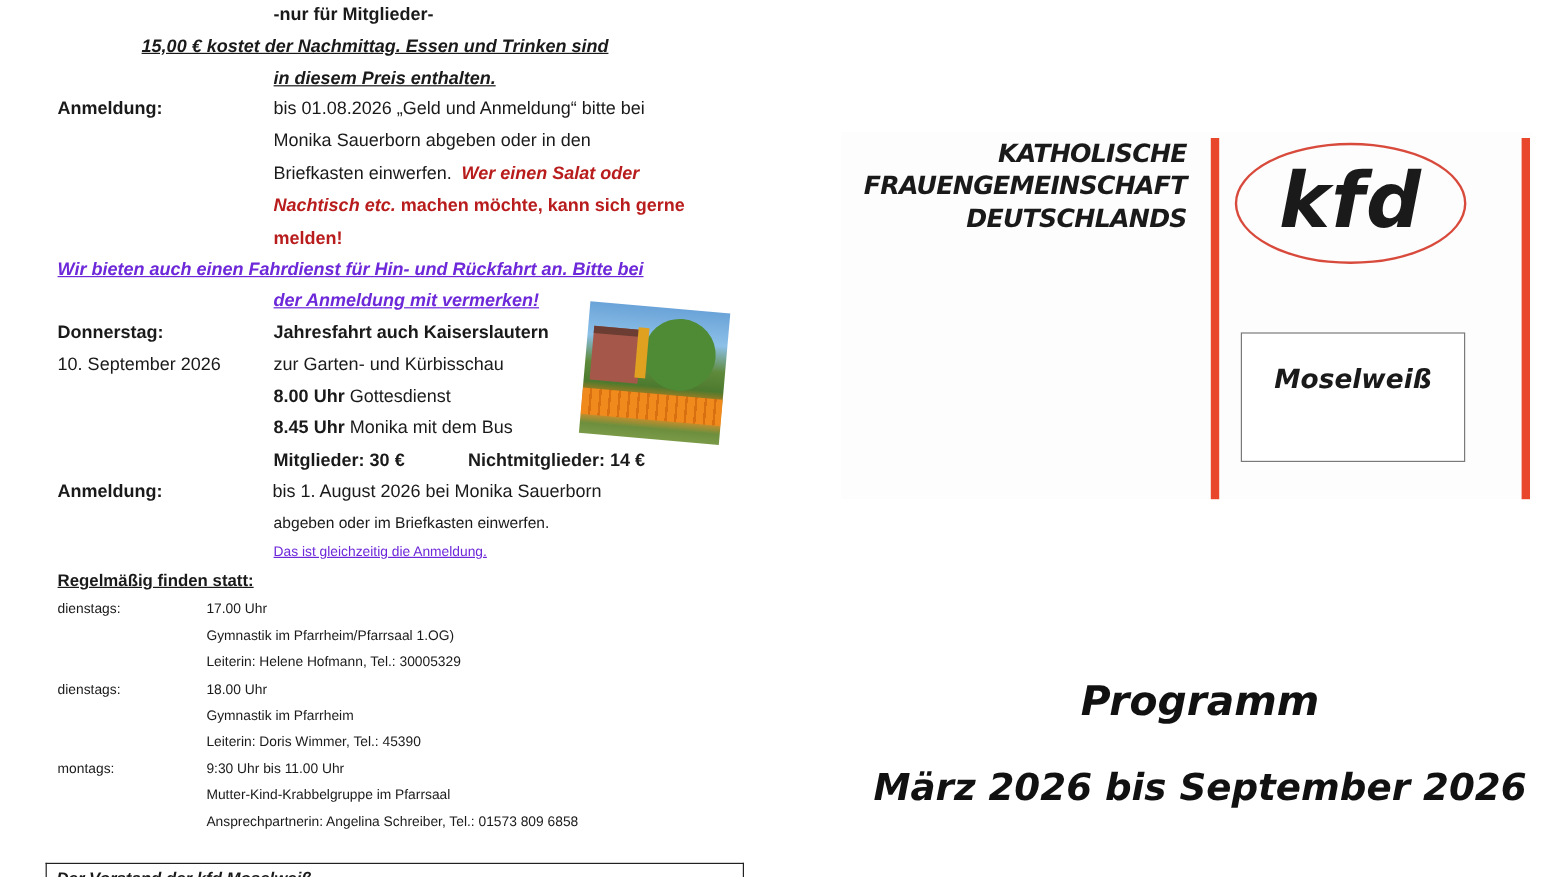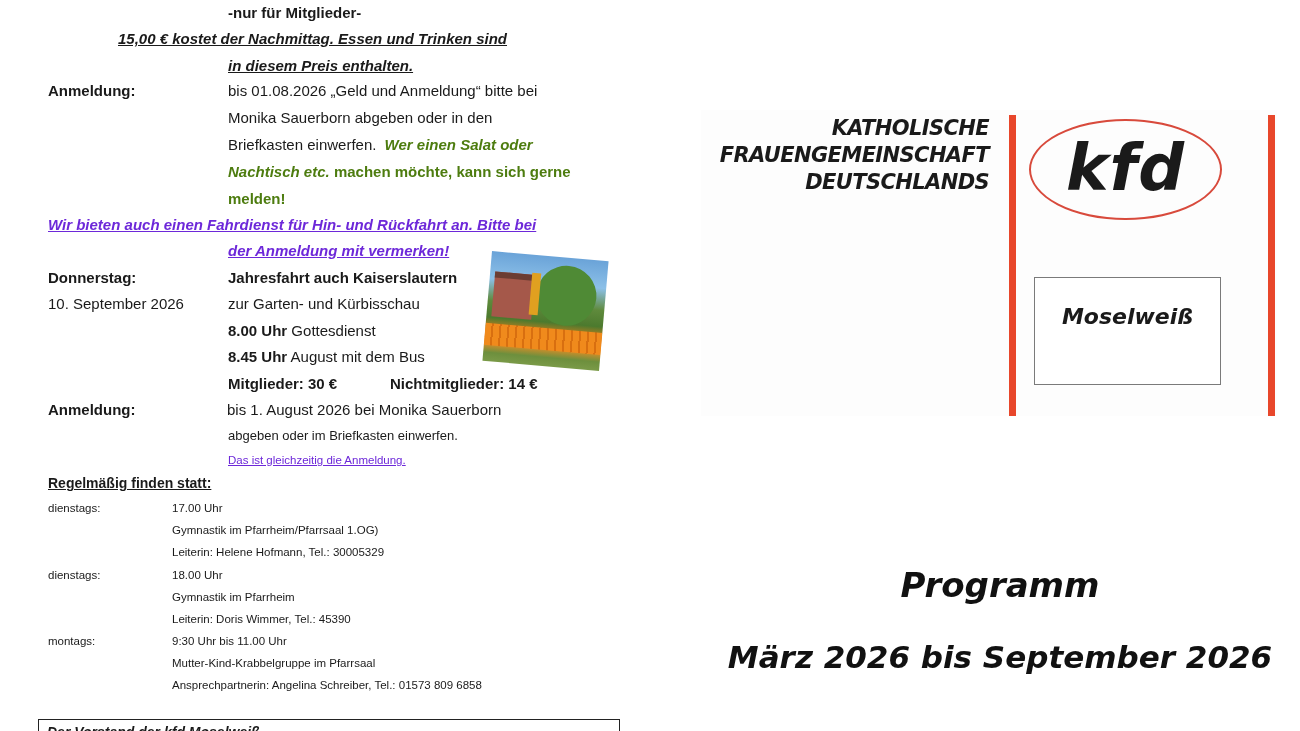--- a/index.html
+++ b/index.html
@@ -4,21 +4,21 @@
 <style>
   * { margin:0; padding:0; box-sizing:border-box; }
   html, body { width:1300px; height:731px; overflow:hidden; background:#ffffff; }
   body { position:relative; font-family:"Liberation Sans", "DejaVu Sans", sans-serif; color:#1a1a1a; }
   .abs { position:absolute; white-space:nowrap; }
   .t15 { font-size:15px; line-height:20px; }
   .t12 { font-size:11.5px; line-height:17px; }
   .b { font-weight:bold; }
   .i { font-style:italic; }
   .u { text-decoration:underline; }
-  .teal { color:#4d7c0f; }
+  .teal { color:#b91c1c; }
   .red { color:#6d28d9;text-decoration:underline; }
 
   
   #logo-block { position:absolute; left:701px; top:110px; width:576px; height:306px; background:#fdfdfd; }
   .org-name { position:absolute; right:288px; top:5px; text-align:right; font-family:"DejaVu Sans", sans-serif; font-weight:bold; font-style:italic; font-size:21px; line-height:27px; color:#1a1a1a; letter-spacing:-0.6px; }
   .red-bar { position:absolute; top:5px; width:7px; height:301px; background:#E8472B; }
   .kfd-oval { position:absolute; left:328px; top:9px; width:193px; height:101px; border:2px solid #D84A3C; border-radius:50%; display:flex; align-items:center; justify-content:center; }
   .kfd-text { font-family:"DejaVu Sans", sans-serif; font-weight:bold; font-style:italic; font-size:64px; line-height:68px; color:#1a1a1a; letter-spacing:1px; margin-top:-4px; }
   .parish-box { position:absolute; left:333px; top:167px; width:187px; height:108px; border:1px solid #7a7a7a; background:#ffffff; text-align:center; }
   .parish-line { font-family:"DejaVu Sans", sans-serif; font-weight:bold; font-style:italic; font-size:22px; line-height:28px; display:block; }
@@ -58,21 +58,21 @@
   <div class="abs t15 red b i" style="left:228px; top:241px;">der Anmeldung mit vermerken!</div>
 
   <div class="abs t15 b" style="left:48px; top:268px;">Donnerstag:</div>
   <div class="abs t15 b" style="left:228px; top:268px;">Jahresfahrt auch Kaiserslautern</div>
   <div class="abs t15" style="left:48px; top:294px;">10. September 2026</div>
   <div class="abs t15" style="left:228px; top:294px;">zur Garten- und Kürbisschau</div>
   <div class="abs t15" style="left:228px; top:321px;">
     <span class="b">8.00 Uhr</span><span> Gottesdienst</span>
   </div>
   <div class="abs t15" style="left:228px; top:347px;">
-    <span class="b">8.45 Uhr</span><span> August mit dem Bus</span>
+    <span class="b">8.45 Uhr</span><span> Monika mit dem Bus</span>
   </div>
   <div class="abs t15 b" style="left:228px; top:374px;">Mitglieder:  30 €</div>
   <div class="abs t15 b" style="left:390px; top:374px;">Nichtmitglieder:  14 €</div>
 
   <div id="photo">
     <div class="house"></div>
     <div class="tree"></div>
     <div class="figure"></div>
     <div class="pumpkins"></div>
   </div>

